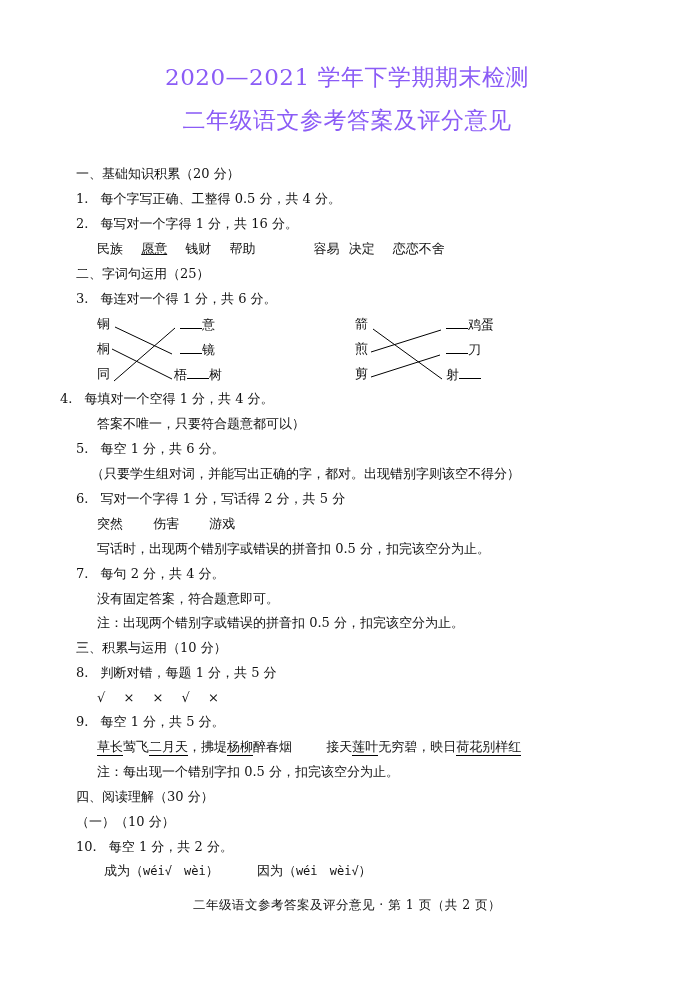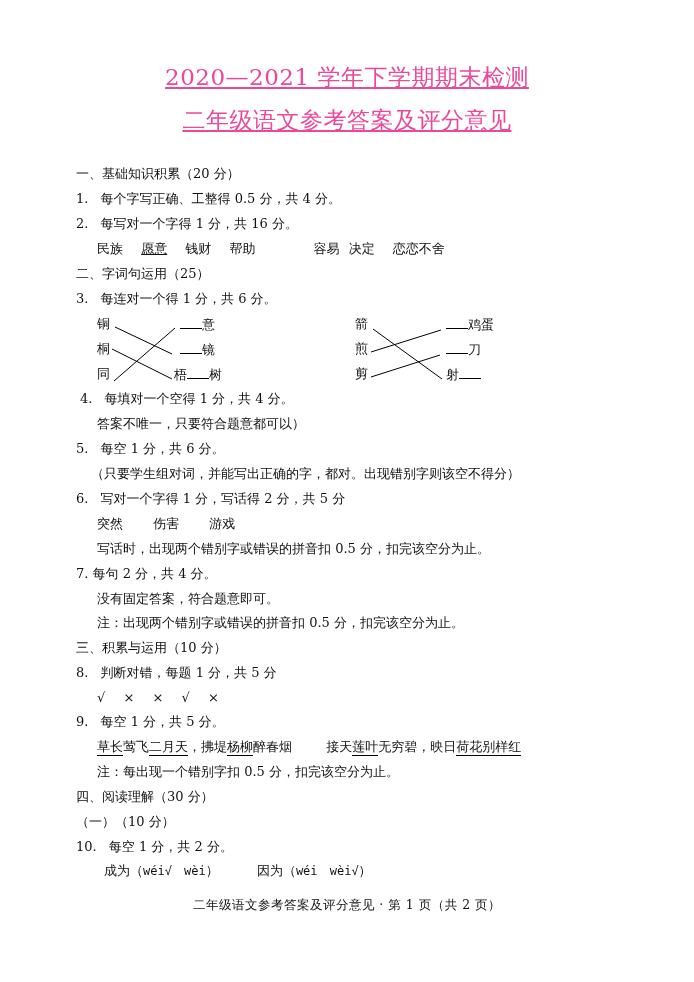--- a/index.html
+++ b/index.html
@@ -3,21 +3,21 @@
 <meta charset="utf-8">
 <style>
   html, body { margin: 0; padding: 0; background: #ffffff; }
   body {
     width: 694px; height: 982px; position: relative; overflow: hidden;
     font-family: "DejaVu Serif", "Liberation Serif", serif;
     color: #111111;
   }
   .title {
     position: absolute; left: 0; width: 694px; text-align: center;
-    font-size: 23px; letter-spacing: 0.5px; color: #ec4899; text-decoration: underline;
+    font-size: 23px; letter-spacing: 0.5px; color: #8b5cf6;
   }
   .t1 { top: 62px; }
   .t2 { top: 105px; }
   .line {
     position: absolute; font-size: 13px; line-height: 16px; white-space: nowrap;
   }
   .u { border-bottom: 1px solid #000; padding-bottom: 1px; }
   .blank { display: inline-block; width: 22px; border-bottom: 1px solid #000; height: 12px; vertical-align: baseline; }
   .mono { font-family: "DejaVu Sans Mono", "Liberation Mono", monospace; font-size: 12px; }
   svg.connect { position: absolute; left: 0; top: 0; overflow: visible; }
@@ -95,21 +95,21 @@
     <line x1="115" y1="327" x2="172" y2="354"></line>
     <line x1="112" y1="349" x2="172" y2="379"></line>
     <line x1="114" y1="381" x2="175" y2="328"></line>
 
     <line x1="373" y1="329" x2="442" y2="379"></line>
     <line x1="371" y1="352" x2="441" y2="330"></line>
     <line x1="371" y1="377" x2="440" y2="355"></line>
   </g>
 </svg>
 
-<div class="line" style="left:80px; top:391px;text-align:center;">
+<div class="line" style="left:60px; top:391px;text-align:center;">
   <span>4.</span>
   <span style="margin-left:8px;">每填对一个空得 1 分，共 4 分。</span>
 </div>
 <div class="line" style="left:97px; top:416px;">答案不唯一，只要符合题意都可以）</div>
 
 <div class="line" style="left:76px; top:441px;">
   <span>5.</span>
   <span style="margin-left:8px;">每空 1 分，共 6 分。</span>
 </div>
 <div class="line" style="left:91px; top:466px;">（只要学生组对词，并能写出正确的字，都对。出现错别字则该空不得分）</div>
@@ -120,21 +120,21 @@
 </div>
 <div class="line" style="left:97px; top:516px;">
   <span>突然</span>
   <span style="margin-left:26px;">伤害</span>
   <span style="margin-left:26px;">游戏</span>
 </div>
 <div class="line" style="left:97px; top:541px;">写话时，出现两个错别字或错误的拼音扣 0.5 分，扣完该空分为止。</div>
 
 <div class="line" style="left:76px; top:566px;">
   <span>7.</span>
-  <span style="">每句 2 分，共 4 分。</span>
+  <span style="margin-left:8px;">每句 2 分，共 4 分。</span>
 </div>
 <div class="line" style="left:97px; top:591px;">没有固定答案，符合题意即可。</div>
 <div class="line" style="left:97px; top:615px;">注：出现两个错别字或错误的拼音扣 0.5 分，扣完该空分为止。</div>
 
 <div class="line" style="left:76px; top:640px;">三、积累与运用（10 分）</div>
 
 <div class="line" style="left:76px; top:665px;">
   <span>8.</span>
   <span style="margin-left:8px;">判断对错，每题 1 分，共 5 分</span>
 </div>

